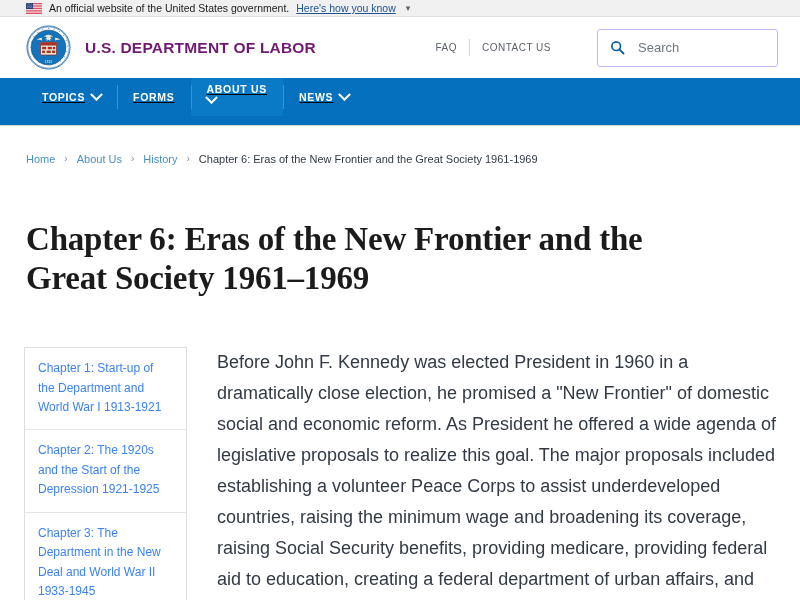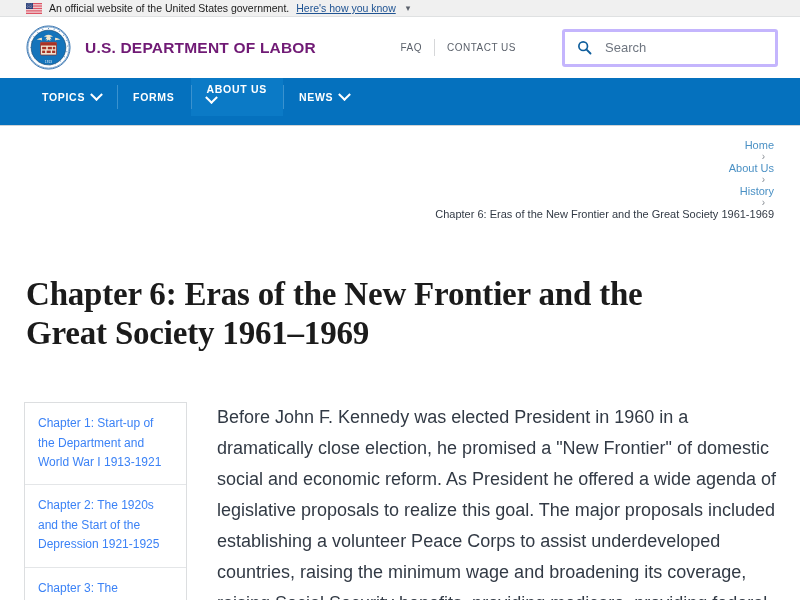--- a/index.html
+++ b/index.html
@@ -86,23 +86,23 @@
     padding: 0 12px;
     white-space: nowrap;
     cursor: pointer;
   }
   .util-sep {
     width: 1px;
     height: 17px;
     background: #d6d7d9;
   }
   .search-box {
-    width: 216px;
+    width: 181px;
     height: 38px;
-    border: 3px solid #c4b5fd;
+    border: 1px solid #c4b5fd;
     border-radius: 3px;
     display: flex;
     align-items: center;
     padding: 0 12px;
     gap: 11px;
     background: #fff;
     cursor: text;
   }
   .search-icon { width: 15px; height: 15px; display:block; flex:0 0 auto; }
   .search-input {
@@ -117,20 +117,21 @@
   .search-input::placeholder { color: #6f7680; }
 
   
   .nav-bar {
     background: #0571be;
     height: 38px;
     display: flex;
     align-items: stretch;
     padding-left: 26px;
     position: relative;
+    text-decoration: underline;
   }
   .nav-underline {
     height: 10px;
     background: #0571be;
     border-bottom: 1px solid #cfd3d6;
   }
   .nav-item {
     display: flex;
     align-items: center;
     gap: 7px;
@@ -164,28 +165,27 @@
     display: inline-block;
     width: 9px; height: 9px;
     border-right: 2px solid #fff;
     border-bottom: 2px solid #fff;
     transform: rotate(45deg) translate(-2px,-2px);
     flex: 0 0 auto;
   }
 
   
   .breadcrumb {
-    padding: 13px 26px 11px 26px;
+    padding: 27px 26px 11px 26px;
     font-size: 11px;
     color: #1b1b1b;
     display: flex;
-    align-items: flex-end;
+    align-items: flex-start;
     flex-wrap: nowrap;
     white-space: nowrap;
-    flex-direction: column;
   }
   .crumb-link {
     color: #4a90c4;
     cursor: pointer;
   }
   .crumb-sep {
     color: #8a8f95;
     margin: 0 9px;
     font-size: 10px;
   }

